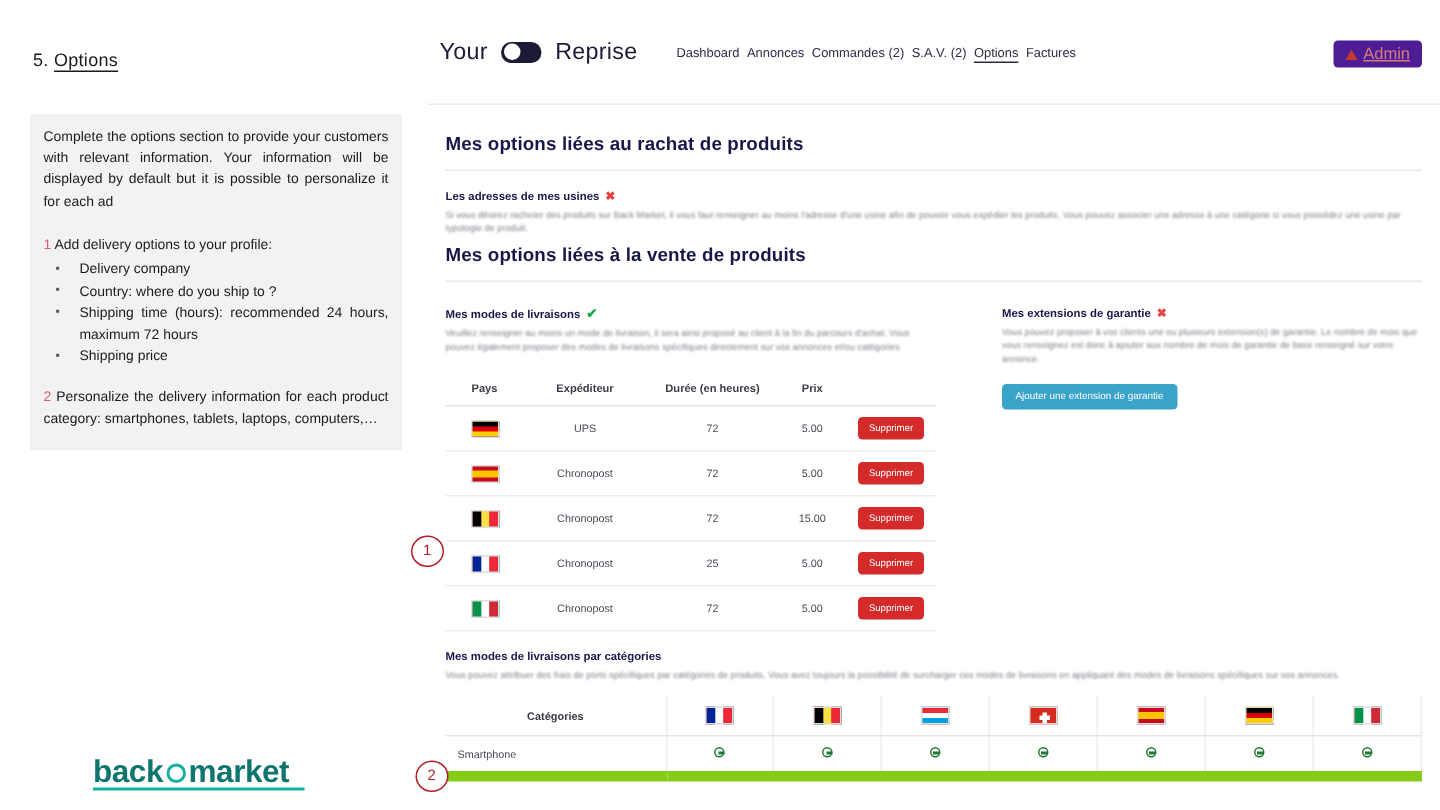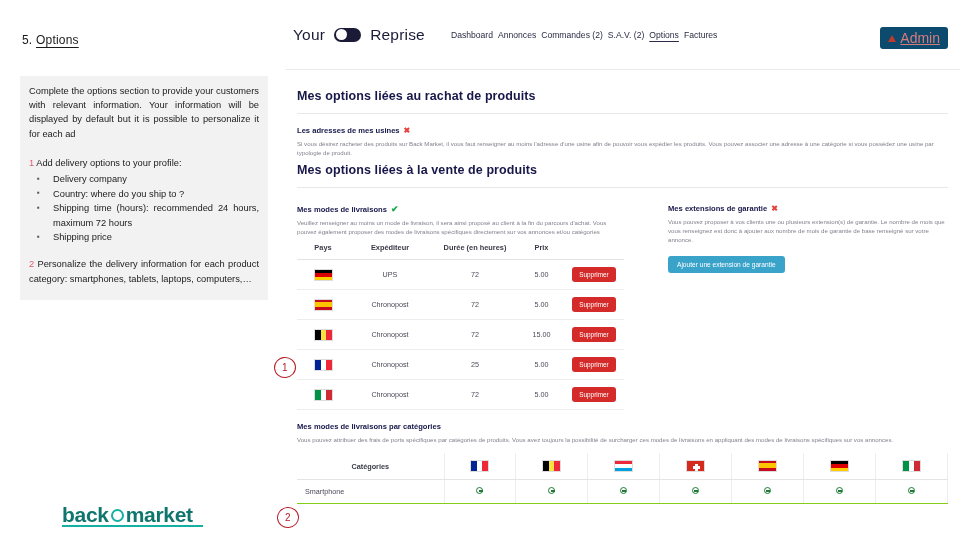--- a/index.html
+++ b/index.html
@@ -81,22 +81,22 @@
   }
   .toggle .knob {
     position: absolute; left: 1.5px; top: 1.5px;
     width: 11px; height: 11px; border-radius: 50%; background: #fff;
   }
   .nav { display: flex; align-items: center; gap: 5px; margin-left: 26px; }
   .nav-item { font-size: 8.6px; color: #2b2b45; white-space: nowrap; }
   .nav-item.active { text-decoration: underline; text-underline-offset: 3px; }
   .admin-badge {
     position: absolute; right: 12px; top: 27px;
-    background: #0c4a6e; border-radius: 3px;
-    padding: 3px 8px; font-size: 14px; color: #d77b7b;
+    background: #4c1d95; border-radius: 3px;
+    padding: 3px 8px; font-size: 11px; color: #d77b7b;
     display: flex; align-items: center; gap: 4px; text-decoration: underline;
   }
   .warn-tri {
     width: 0; height: 0; border-left: 4px solid transparent;
     border-right: 4px solid transparent; border-bottom: 7px solid #c0392b;
   }
 
   .shot-body { padding: 0 12px; }
 
   h2.sec {
@@ -125,21 +125,21 @@
 
   .btn-add {
     margin-top: 12px; display: inline-block;
     background: #3aa3c9; color: #fff; font-size: 6.6px;
     padding: 5px 9px; border-radius: 3px; border: none;
     filter: blur(0.4px);
   }
 
   
   table.deliv {
-    width: 327px; border-collapse: collapse;
+    margin-top: 11px; width: 327px; border-collapse: collapse;
     table-layout: fixed;
   }
   table.deliv th {
     font-size: 7.4px; color: #3a3a48; font-weight: bold;
     padding: 7px 2px; border-bottom: 1px solid #e4e4e4;
     text-align: center;
   }
   table.deliv td {
     font-size: 7.2px; color: #4a4a58; padding: 7px 2px;
     border-bottom: 1px solid #ededed; text-align: center;
@@ -175,21 +175,21 @@
   
   .cat-block { margin-top: 10px; }
   table.cats { width: 651px; border-collapse: collapse; margin-top: 9px; table-layout: fixed; }
   table.cats th {
     font-size: 7.3px; color: #3a3a48; font-weight: bold;
     padding: 7px 2px; border-bottom: 1px solid #e4e4e4;
     border-right: 1px solid #ededed; text-align: center; height: 24px;
   }
   table.cats th.c-name { width: 147px; }
   table.cats td {
-    padding: 7px 2px; border-bottom: 1px solid #84cc16;
+    padding: 7px 2px; border-bottom: 7px solid #84cc16;
     border-right: 1px solid #ededed; text-align: center;
     font-size: 7.2px; color: #4a4a58; height: 24px; margin-top: 40px;
   }
   table.cats td.name-cell { text-align: left; padding-left: 8px; }
   .dot-plus {
     display:inline-block; width: 7px; height: 7px; border-radius: 50%;
     border: 1.6px solid #1e7a34; position: relative;
   }
   .dot-plus::before {
     content:""; position:absolute; left:1.2px; top:2.2px;

